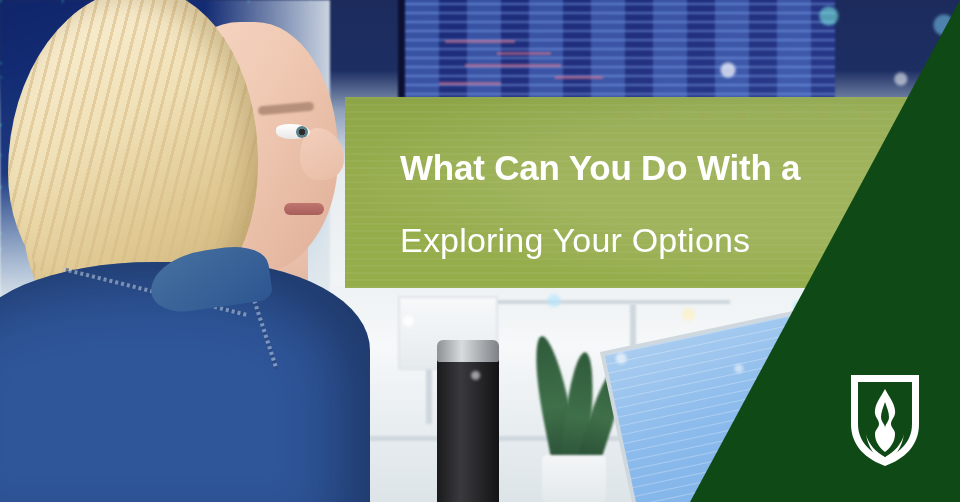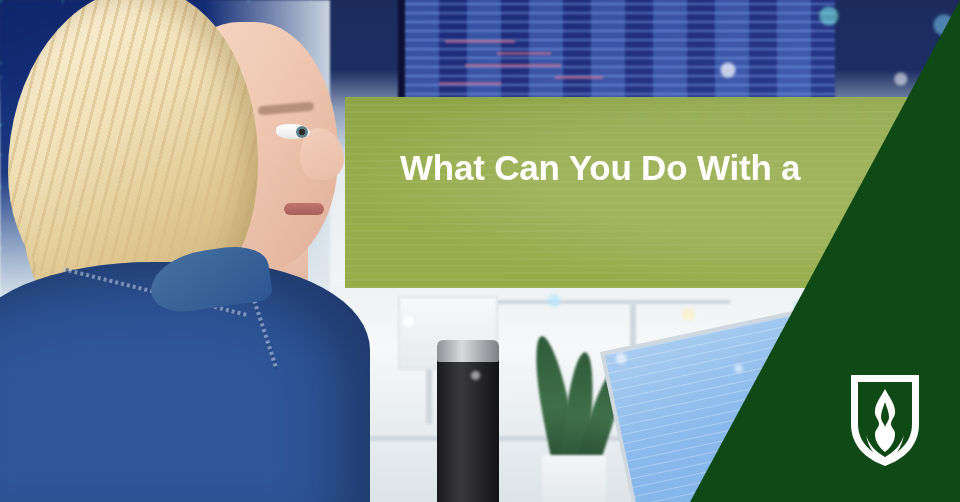--- a/index.html
+++ b/index.html
@@ -416,20 +416,21 @@
   </div>
 
   <div class="band">
     <div class="band-texture"></div>
   </div>
 
   <h1 class="headline">
     <span>What Can You Do With a</span><br>
   </h1>
 
+  <div class="subhead">Exploring Your Options</div>
 
   <div class="wedge">
     <svg width="960" height="502" viewBox="0 0 960 502" xmlns="http://www.w3.org/2000/svg">
       <polygon points="960,0 960,502 690,502" fill="#0f4a16"></polygon>
     </svg>
   </div>
 
   <div class="logo">
     <svg viewBox="0 0 74 96" xmlns="http://www.w3.org/2000/svg">
 

